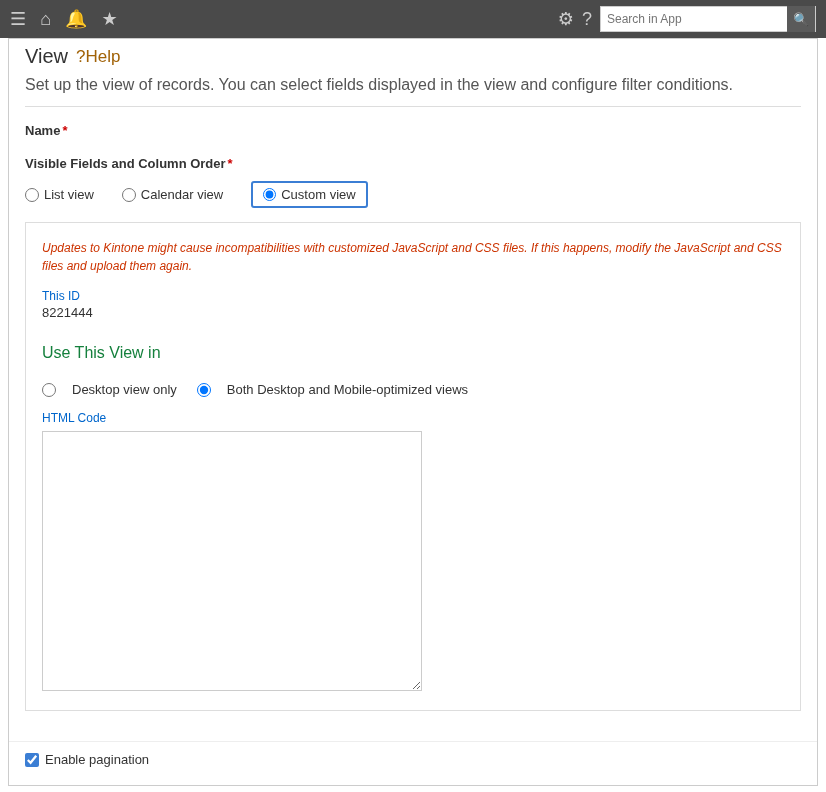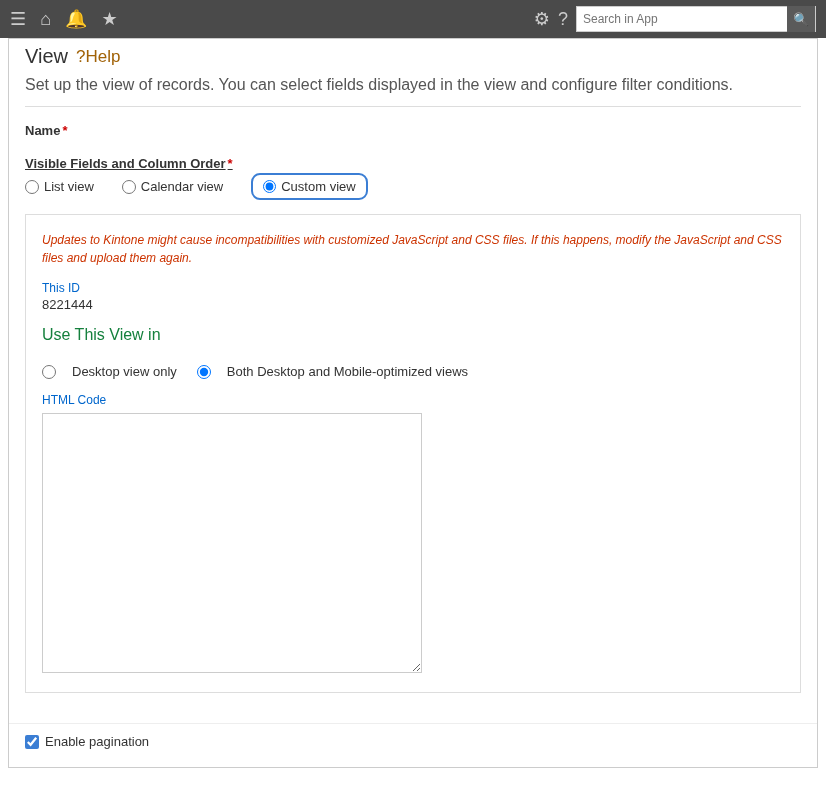--- a/index.html
+++ b/index.html
@@ -33,21 +33,21 @@
       color: #ccc;
       font-size: 18px;
       cursor: pointer;
     }
     .search-bar {
       display: flex;
       align-items: center;
       background: #b91c1c;
       border: 1px solid #ccc;
       height: 26px;
-      width: 240px;
+      width: 216px;
     }
     .search-bar input {
       border: none;
       outline: none;
       font-size: 12px;
       padding: 0 6px;
       flex: 1;
       height: 100%;
     }
     .search-bar button {
@@ -131,22 +131,21 @@
       font-size: 13px;
       outline: none;
     }
 
     
     .section-title {
       font-size: 13px;
       font-weight: bold;
       color: #333;
       margin-top: 18px;
-      margin-bottom: 2px;
-      text-decoration: underline;
+      margin-bottom: 10px;
     }
 
     
     .radio-group {
       display: flex;
       align-items: center;
       gap: 28px;
       margin-bottom: 14px;
     }
     .radio-option {
@@ -159,21 +158,21 @@
     .radio-option input[type="radio"] {
       cursor: pointer;
       width: 14px;
       height: 14px;
     }
 
     
     .custom-view-label {
       border: 2px solid #3b7ed4;
       padding: 4px 10px;
-      border-radius: 9px;
+      border-radius: 3px;
       display: flex;
       align-items: center;
       gap: 5px;
       font-size: 13px;
     }
 
     
     .content-panel {
       border: 1px solid #ddd;
       margin-top: 6px;
@@ -191,21 +190,21 @@
 
     
     .view-id-label {
       font-size: 12px;
       color: #0066cc;
       margin-bottom: 2px;
     }
     .view-id-value {
       font-size: 13px;
       color: #333;
-      margin-bottom: 14px;
+      margin-bottom: 24px;
     }
 
     
     .use-view-label {
       font-size: 16px;
       color: #15803d;
       margin-bottom: 20px;
     }
     .use-view-radio-group {
       display: flex;

